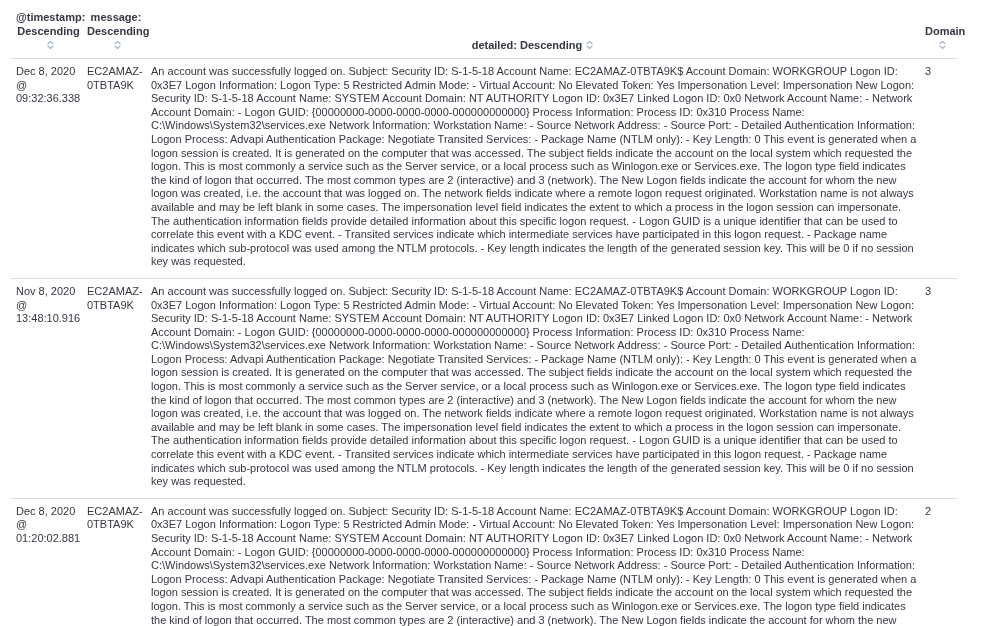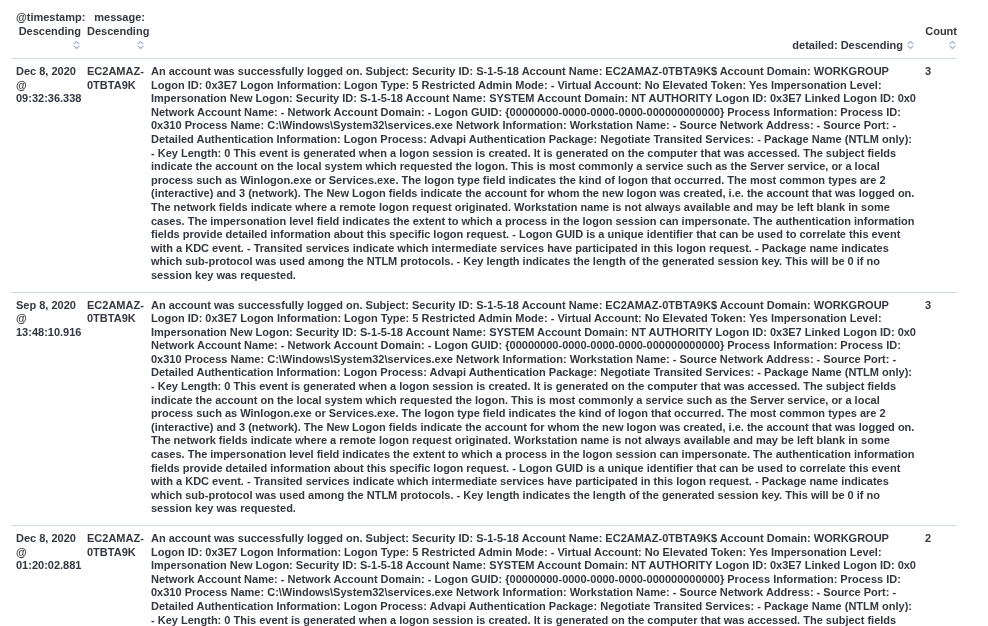--- a/index.html
+++ b/index.html
@@ -22,38 +22,37 @@
   }
   col.c-timestamp { width: 76px; }
   col.c-hostname  { width: 64px; }
   col.c-message   { width: 770px; }
   col.c-count     { width: 36px; }
 
   thead tr { border-bottom: 1px solid #d3dae6; }
   tbody tr:not(:last-child) { border-bottom: 1px solid #d3dae6; }
 
   th {
-    text-align: right;
+    text-align: center;
     vertical-align: bottom;
     font-size: 11px;
     font-weight: 700;
     line-height: 14px;
     padding: 8px 6px 6px 0;
     cursor: pointer;
   }
   th.first, td.first { padding-left: 5px; }
   th.count-col, td.count-col { padding-left: 4px; padding-right: 0; }
 
   td {
     text-align: left;
     vertical-align: top;
     font-size: 11px;
     line-height: 13.6px;
     padding: 6px 6px 9px 0;
-    font-weight: bold;
   }
   td.msg { padding-right: 4px; }
 
   .sort-icon {
     display: inline-block;
     width: 9px;
     height: 10px;
     margin-left: 3px;
     color: #a9b7cb;
     vertical-align: -1px;
@@ -84,36 +83,36 @@
               <path d="M3.5 10 8 14.2 12.5 10"></path>
             </svg></span>
       </th>
       <th>
         <span>detailed: Descending</span><span class="sort-icon"><svg viewBox="0 0 16 16" fill="none" stroke="currentColor" stroke-width="2.4" stroke-linecap="round" stroke-linejoin="round">
               <path d="M3.5 6 8 1.8 12.5 6"></path>
               <path d="M3.5 10 8 14.2 12.5 10"></path>
             </svg></span>
       </th>
       <th class="count-col">
-        <span>Count</span><span class="sort-icon"><svg viewBox="0 0 16 16" fill="none" stroke="currentColor" stroke-width="2.4" stroke-linecap="round" stroke-linejoin="round">
+        <span>Domain</span><span class="sort-icon"><svg viewBox="0 0 16 16" fill="none" stroke="currentColor" stroke-width="2.4" stroke-linecap="round" stroke-linejoin="round">
               <path d="M3.5 6 8 1.8 12.5 6"></path>
               <path d="M3.5 10 8 14.2 12.5 10"></path>
             </svg></span>
       </th>
     </tr>
   </thead>
   <tbody>
     <tr>
       <td class="first">Dec 8, 2020 @ 09:32:36.338</td>
       <td>EC2AMAZ-0TBTA9K</td>
       <td class="msg">An account was successfully logged on. Subject: Security ID: S-1-5-18 Account Name: EC2AMAZ-0TBTA9K$ Account Domain: WORKGROUP Logon ID: 0x3E7 Logon Information: Logon Type: 5 Restricted Admin Mode: - Virtual Account: No Elevated Token: Yes Impersonation Level: Impersonation New Logon: Security ID: S-1-5-18 Account Name: SYSTEM Account Domain: NT AUTHORITY Logon ID: 0x3E7 Linked Logon ID: 0x0 Network Account Name: - Network Account Domain: - Logon GUID: {00000000-0000-0000-0000-000000000000} Process Information: Process ID: 0x310 Process Name: C:\Windows\System32\services.exe Network Information: Workstation Name: - Source Network Address: - Source Port: - Detailed Authentication Information: Logon Process: Advapi Authentication Package: Negotiate Transited Services: - Package Name (NTLM only): - Key Length: 0 This event is generated when a logon session is created. It is generated on the computer that was accessed. The subject fields indicate the account on the local system which requested the logon. This is most commonly a service such as the Server service, or a local process such as Winlogon.exe or Services.exe. The logon type field indicates the kind of logon that occurred. The most common types are 2 (interactive) and 3 (network). The New Logon fields indicate the account for whom the new logon was created, i.e. the account that was logged on. The network fields indicate where a remote logon request originated. Workstation name is not always available and may be left blank in some cases. The impersonation level field indicates the extent to which a process in the logon session can impersonate. The authentication information fields provide detailed information about this specific logon request. - Logon GUID is a unique identifier that can be used to correlate this event with a KDC event. - Transited services indicate which intermediate services have participated in this logon request. - Package name indicates which sub-protocol was used among the NTLM protocols. - Key length indicates the length of the generated session key. This will be 0 if no session key was requested.</td>
       <td class="count-col">3</td>
     </tr>
     <tr>
-      <td class="first">Sep 8, 2020 @ 13:48:10.916</td>
+      <td class="first">Nov 8, 2020 @ 13:48:10.916</td>
       <td>EC2AMAZ-0TBTA9K</td>
       <td class="msg">An account was successfully logged on. Subject: Security ID: S-1-5-18 Account Name: EC2AMAZ-0TBTA9K$ Account Domain: WORKGROUP Logon ID: 0x3E7 Logon Information: Logon Type: 5 Restricted Admin Mode: - Virtual Account: No Elevated Token: Yes Impersonation Level: Impersonation New Logon: Security ID: S-1-5-18 Account Name: SYSTEM Account Domain: NT AUTHORITY Logon ID: 0x3E7 Linked Logon ID: 0x0 Network Account Name: - Network Account Domain: - Logon GUID: {00000000-0000-0000-0000-000000000000} Process Information: Process ID: 0x310 Process Name: C:\Windows\System32\services.exe Network Information: Workstation Name: - Source Network Address: - Source Port: - Detailed Authentication Information: Logon Process: Advapi Authentication Package: Negotiate Transited Services: - Package Name (NTLM only): - Key Length: 0 This event is generated when a logon session is created. It is generated on the computer that was accessed. The subject fields indicate the account on the local system which requested the logon. This is most commonly a service such as the Server service, or a local process such as Winlogon.exe or Services.exe. The logon type field indicates the kind of logon that occurred. The most common types are 2 (interactive) and 3 (network). The New Logon fields indicate the account for whom the new logon was created, i.e. the account that was logged on. The network fields indicate where a remote logon request originated. Workstation name is not always available and may be left blank in some cases. The impersonation level field indicates the extent to which a process in the logon session can impersonate. The authentication information fields provide detailed information about this specific logon request. - Logon GUID is a unique identifier that can be used to correlate this event with a KDC event. - Transited services indicate which intermediate services have participated in this logon request. - Package name indicates which sub-protocol was used among the NTLM protocols. - Key length indicates the length of the generated session key. This will be 0 if no session key was requested.</td>
       <td class="count-col">3</td>
     </tr>
     <tr>
       <td class="first">Dec 8, 2020 @ 01:20:02.881</td>
       <td>EC2AMAZ-0TBTA9K</td>
       <td class="msg">An account was successfully logged on. Subject: Security ID: S-1-5-18 Account Name: EC2AMAZ-0TBTA9K$ Account Domain: WORKGROUP Logon ID: 0x3E7 Logon Information: Logon Type: 5 Restricted Admin Mode: - Virtual Account: No Elevated Token: Yes Impersonation Level: Impersonation New Logon: Security ID: S-1-5-18 Account Name: SYSTEM Account Domain: NT AUTHORITY Logon ID: 0x3E7 Linked Logon ID: 0x0 Network Account Name: - Network Account Domain: - Logon GUID: {00000000-0000-0000-0000-000000000000} Process Information: Process ID: 0x310 Process Name: C:\Windows\System32\services.exe Network Information: Workstation Name: - Source Network Address: - Source Port: - Detailed Authentication Information: Logon Process: Advapi Authentication Package: Negotiate Transited Services: - Package Name (NTLM only): - Key Length: 0 This event is generated when a logon session is created. It is generated on the computer that was accessed. The subject fields indicate the account on the local system which requested the logon. This is most commonly a service such as the Server service, or a local process such as Winlogon.exe or Services.exe. The logon type field indicates the kind of logon that occurred. The most common types are 2 (interactive) and 3 (network). The New Logon fields indicate the account for whom the new logon was created, i.e. the account that was logged on. The network fields indicate where a remote logon request originated. Workstation name is not always available and may be left blank in some cases. The impersonation level field indicates the extent to which a process in the logon session can impersonate. The authentication information fields provide detailed information about this specific logon request. - Logon GUID is a unique identifier that can be used to correlate this event with a KDC event. - Transited services indicate which intermediate services have participated in this logon request. - Package name indicates which sub-protocol was used among the NTLM protocols. - Key length indicates the length of the generated session key. This will be 0 if no session key was requested.</td>
       <td class="count-col">2</td>
     </tr>

